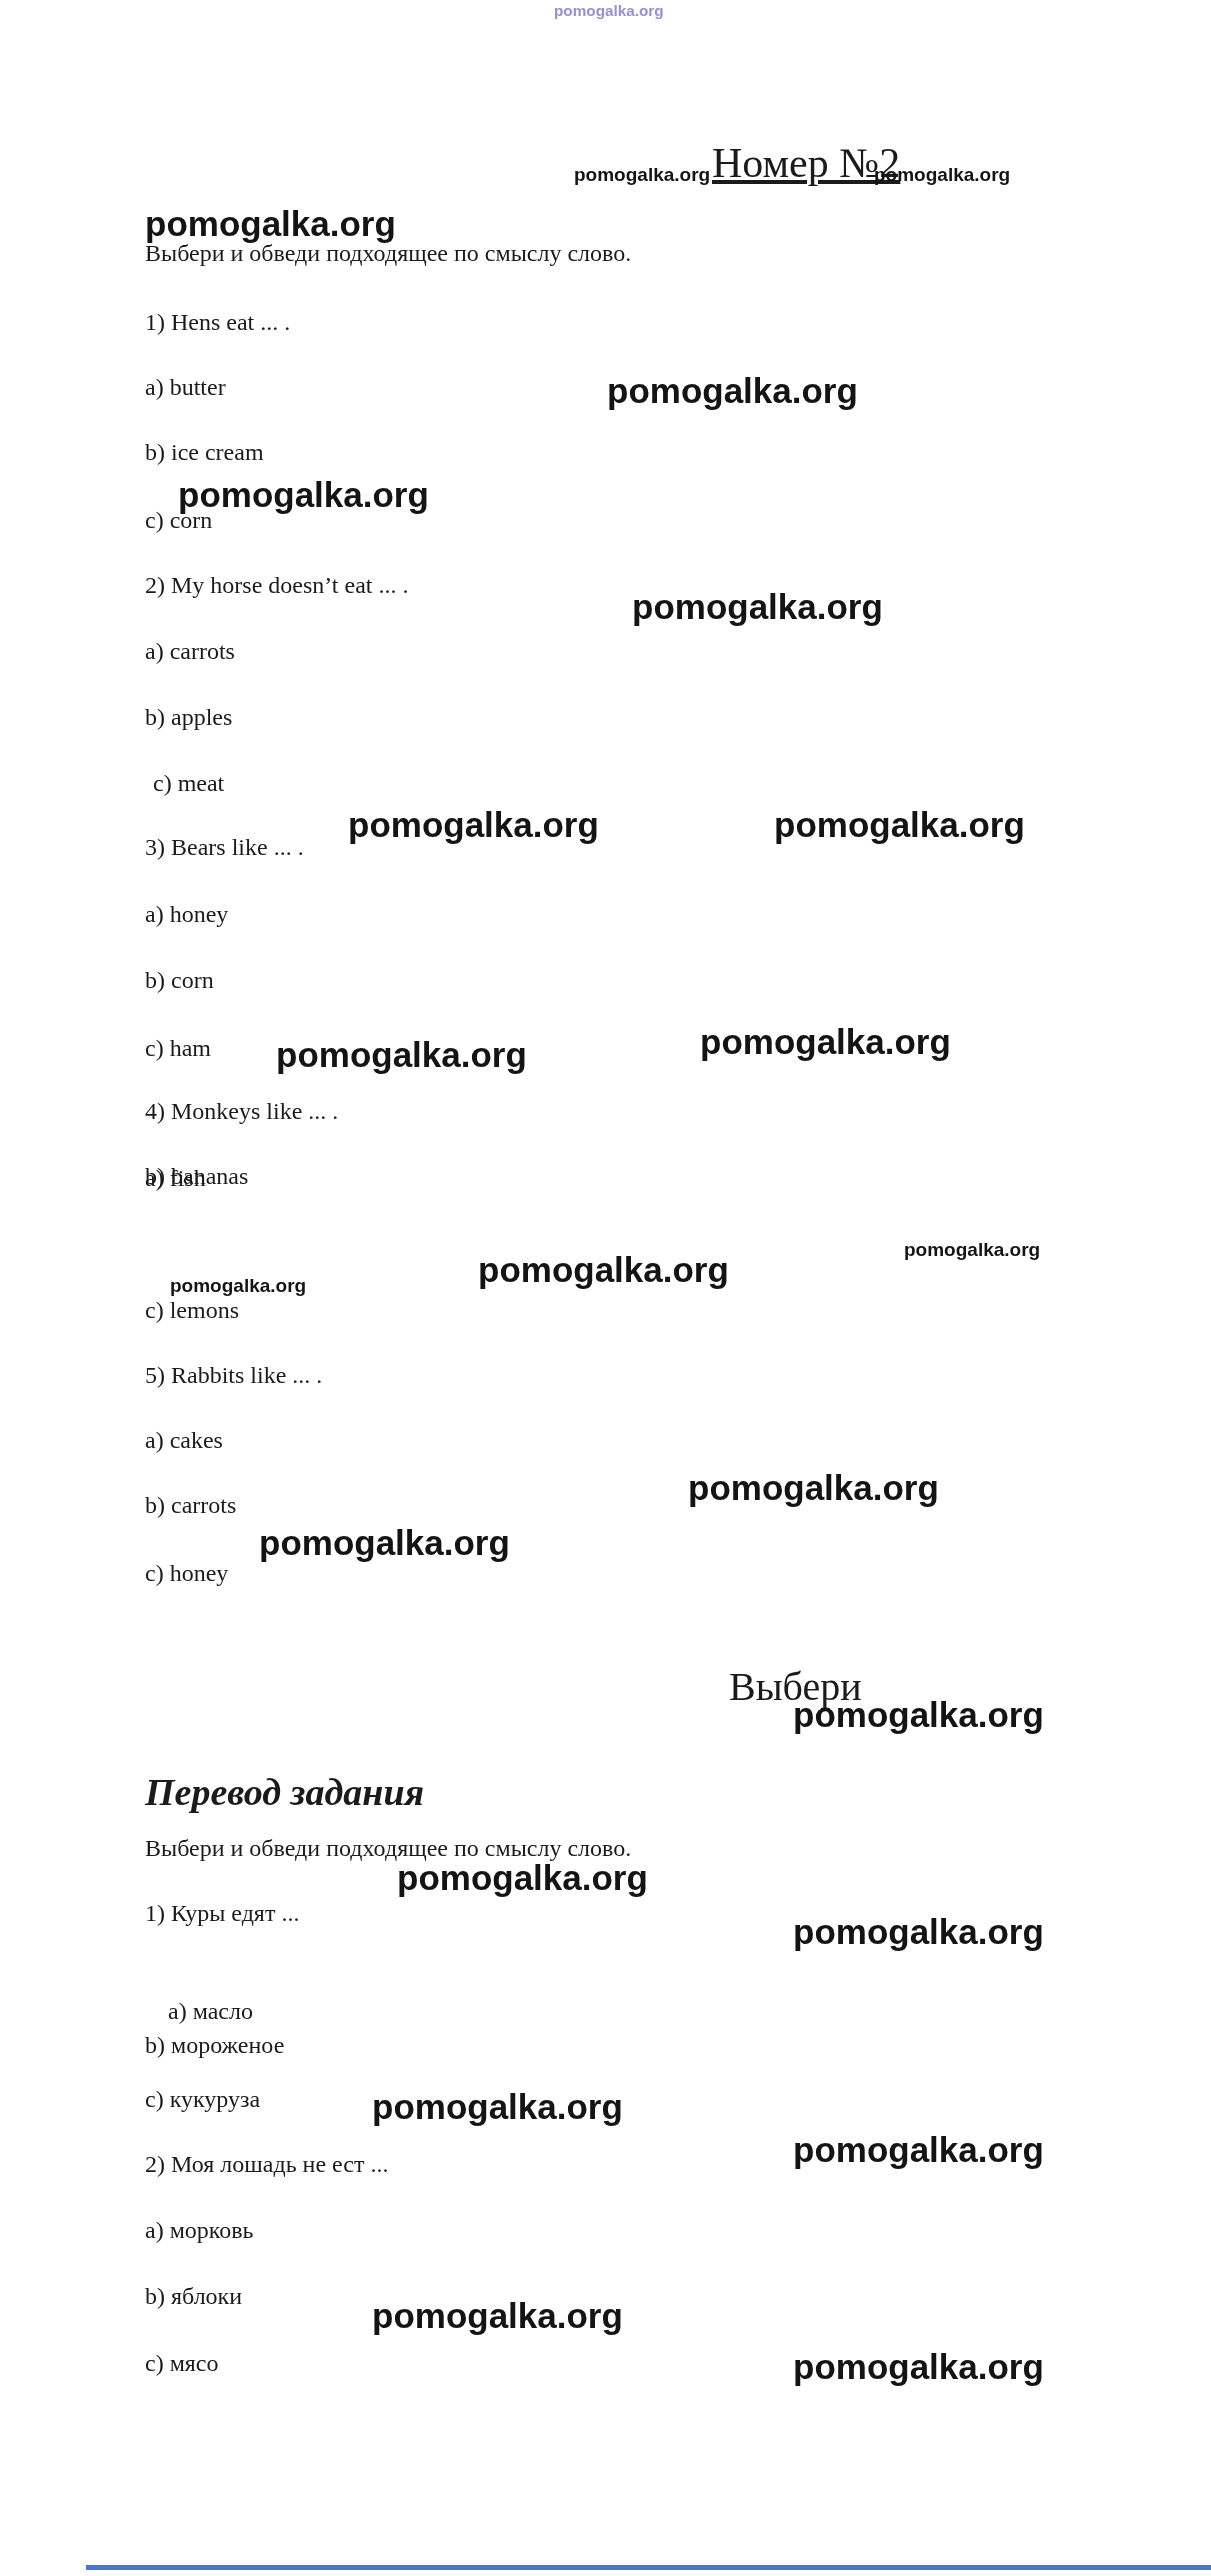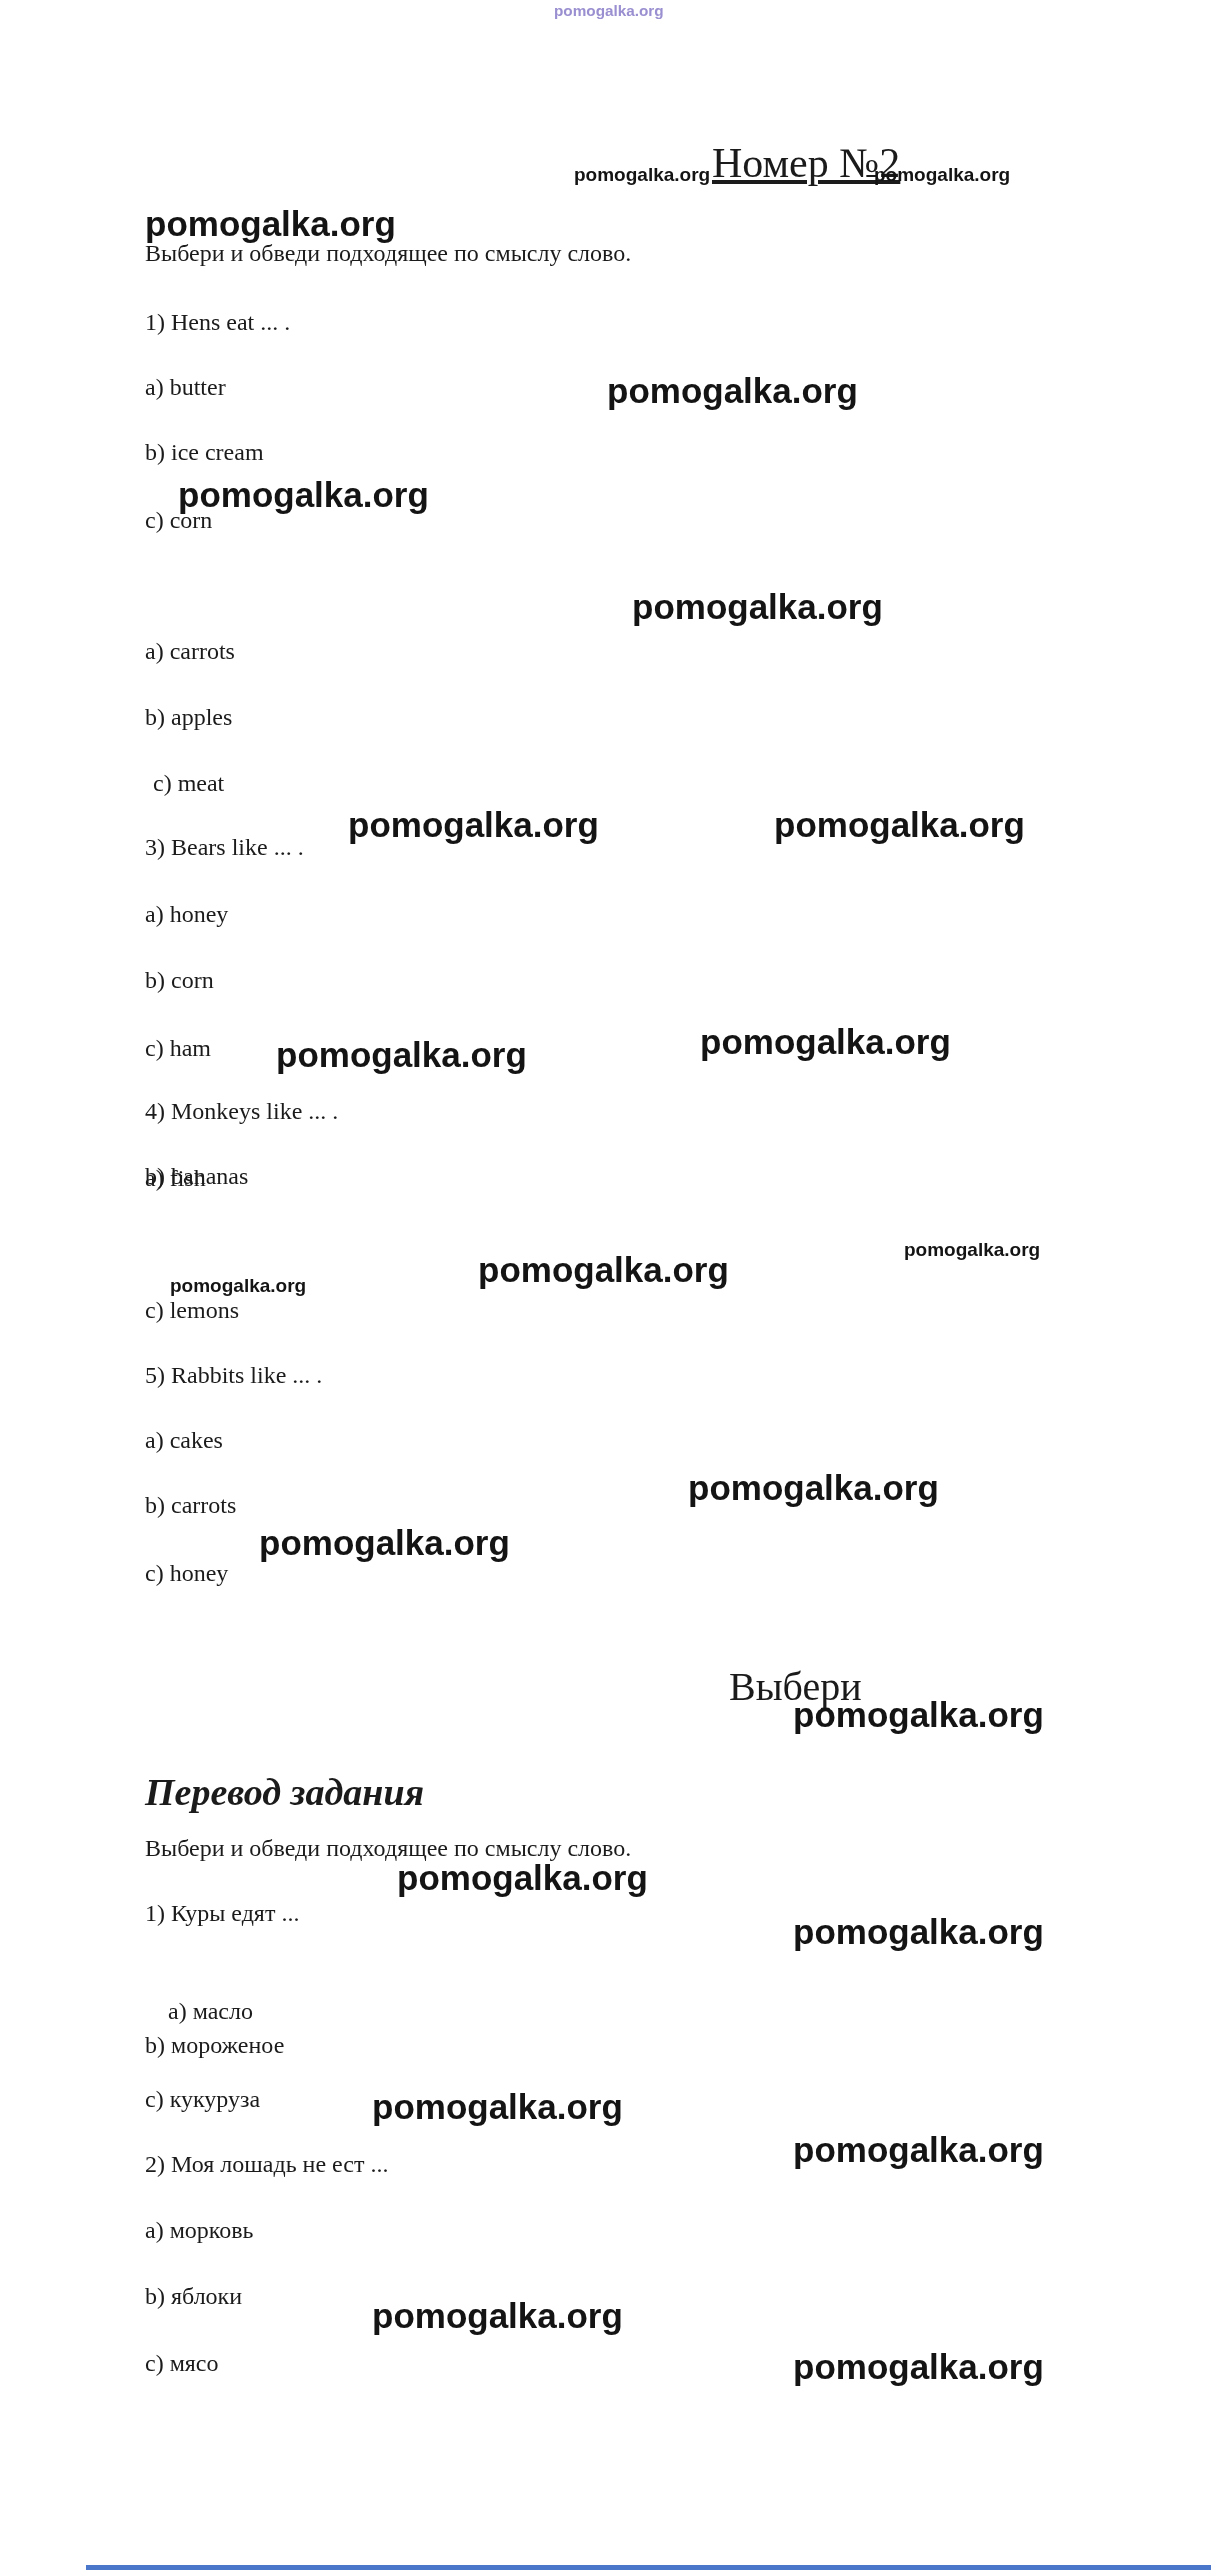--- a/index.html
+++ b/index.html
@@ -65,20 +65,21 @@
 
   <div class="title" style="left:712px; top:139px;">Номер №2</div>
 
   <div class="line" style="top:240px;">Выбери и обведи подходящее по смыслу слово.</div>
 
   <div class="line" style="top:309px;">1) Hens eat ... .</div>
   <div class="line" style="top:374px;">a) butter</div>
   <div class="line" style="top:439px;">b) ice cream</div>
   <div class="line" style="top:507px;">c) corn</div>
 
+  <div class="line" style="top:572px;">2) My horse doesn’t eat ... .</div>
   <div class="line" style="top:638px;">a) carrots</div>
   <div class="line" style="top:704px;">b) apples</div>
   <div class="line" style="top:770px;margin-left:8px;">c) meat</div>
 
   <div class="line" style="top:834px;">3) Bears like ... .</div>
   <div class="line" style="top:901px;">a) honey</div>
   <div class="line" style="top:967px;">b) corn</div>
   <div class="line" style="top:1035px;">c) ham</div>
 
   <div class="line" style="top:1098px;">4) Monkeys like ... .</div>

